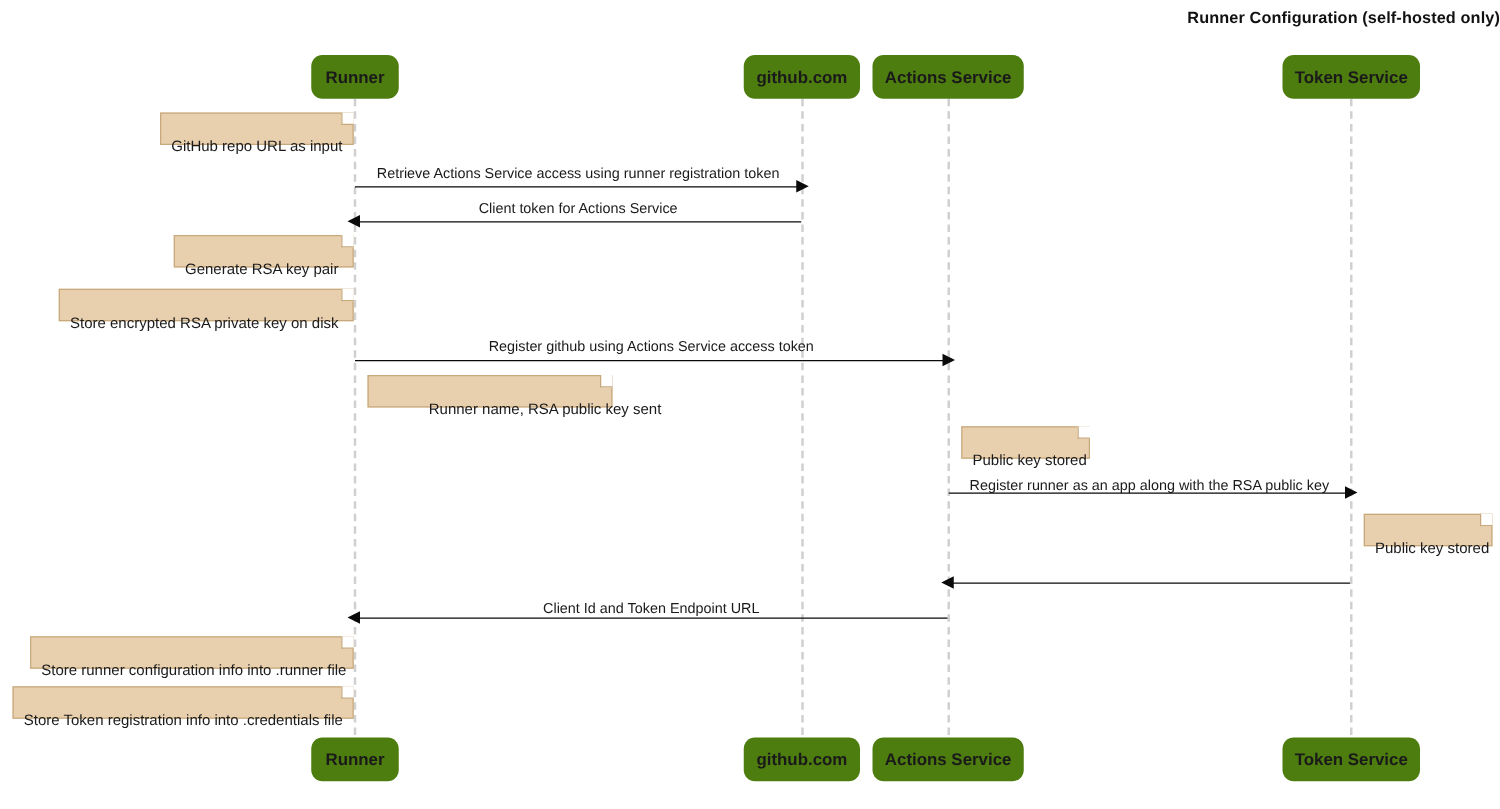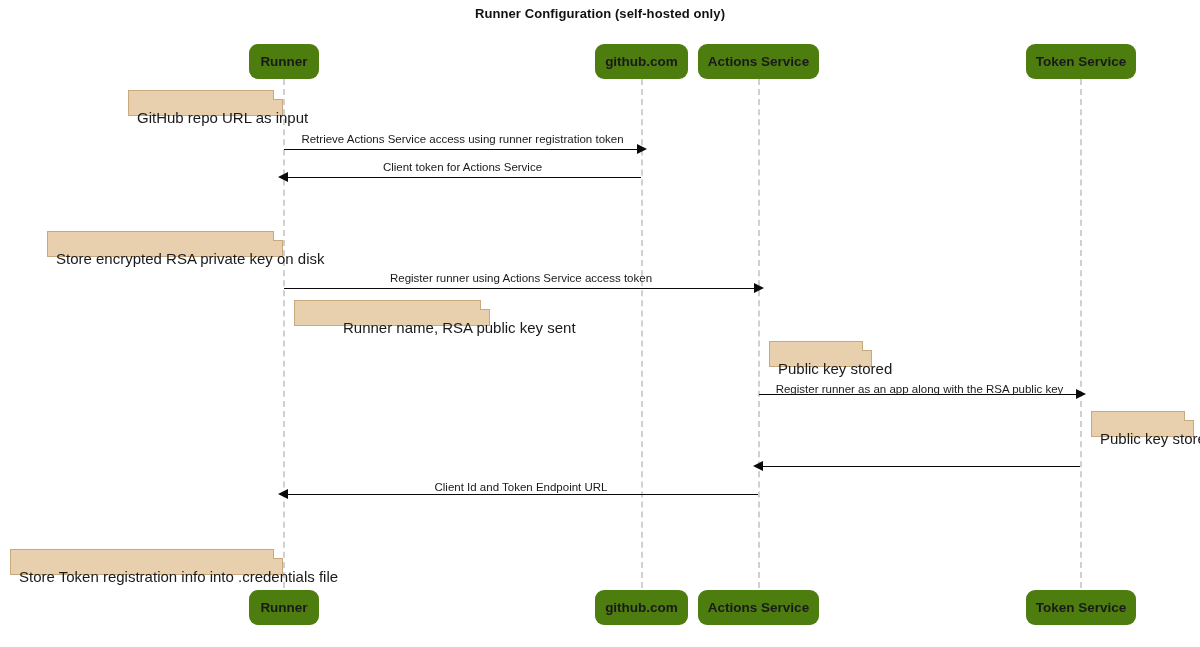--- a/index.html
+++ b/index.html
@@ -20,21 +20,21 @@
     width: 1200px;
     height: 647px;
   }
 
   
   .diagram-title {
     position: absolute;
     left: 0;
     top: 6px;
     width: 1200px;
-    text-align: center;
+    text-align: right;
     font-size: 13px;
     font-weight: bold;
     color: #111111;
     letter-spacing: 0.1px;
   }
 
   
   .lifeline {
     position: absolute;
     width: 0;
@@ -65,21 +65,21 @@
     position: absolute;
     background: #e8cfae;
     border: 1px solid #c8a97e;
     box-sizing: border-box;
     height: 26px;
     display: flex;
     align-items: center;
     padding: 0 8px;
   }
   .note > span {
-    font-size: 15px;
+    font-size: 12px;
     color: #1a1a1a;
     white-space: nowrap;
     line-height: 1;
     margin-top: 28px;
   }
   .note-fold {
     position: absolute;
     top: -1px;
     right: -1px;
     width: 9px;
@@ -160,27 +160,31 @@
   </div>
 
   <div class="msg-label" style="left:284px; top:133px; width:357px;">Retrieve Actions Service access using runner registration token</div>
   <div class="msg-line" style="left:284px; top:149px; width:357px;"></div>
   <div class="msg-head right" style="left:637px; top:144px;"></div>
 
   <div class="msg-label" style="left:284px; top:161px; width:357px;">Client token for Actions Service</div>
   <div class="msg-line" style="left:284px; top:177px; width:357px;"></div>
   <div class="msg-head left" style="left:278px; top:172px;"></div>
 
+  <div class="note" style="left:139px; top:188px; width:144px;">
+    <span>Generate RSA key pair</span>
+    <div class="note-fold"></div>
+  </div>
 
   <div class="note" style="left:47px; top:231px; width:236px;">
     <span>Store encrypted RSA private key on disk</span>
     <div class="note-fold"></div>
   </div>
 
-  <div class="msg-label" style="left:284px; top:272px; width:474px;">Register runner using Actions Service access token</div>
+  <div class="msg-label" style="left:284px; top:272px; width:474px;">Register github using Actions Service access token</div>
   <div class="msg-line" style="left:284px; top:288px; width:474px;"></div>
   <div class="msg-head right" style="left:754px; top:283px;"></div>
 
   <div class="note" style="left:294px; top:300px; width:196px;padding-left:48px;">
     <span>Runner name, RSA public key sent</span>
     <div class="note-fold"></div>
   </div>
 
   <div class="note" style="left:769px; top:341px; width:103px;">
     <span>Public key stored</span>
@@ -196,19 +200,23 @@
     <div class="note-fold"></div>
   </div>
 
   <div class="msg-line" style="left:759px; top:466px; width:321px;"></div>
   <div class="msg-head left" style="left:753px; top:461px;"></div>
 
   <div class="msg-label" style="left:284px; top:481px; width:474px;">Client Id and Token Endpoint URL</div>
   <div class="msg-line" style="left:284px; top:494px; width:474px;"></div>
   <div class="msg-head left" style="left:278px; top:489px;"></div>
 
+  <div class="note" style="left:24px; top:509px; width:259px;">
+    <span>Store runner configuration info into .runner file</span>
+    <div class="note-fold"></div>
+  </div>
 
   <div class="note" style="left:10px; top:549px; width:273px;">
     <span>Store Token registration info into .credentials file</span>
     <div class="note-fold"></div>
   </div>
 
 </div>
 
 </body></html>

